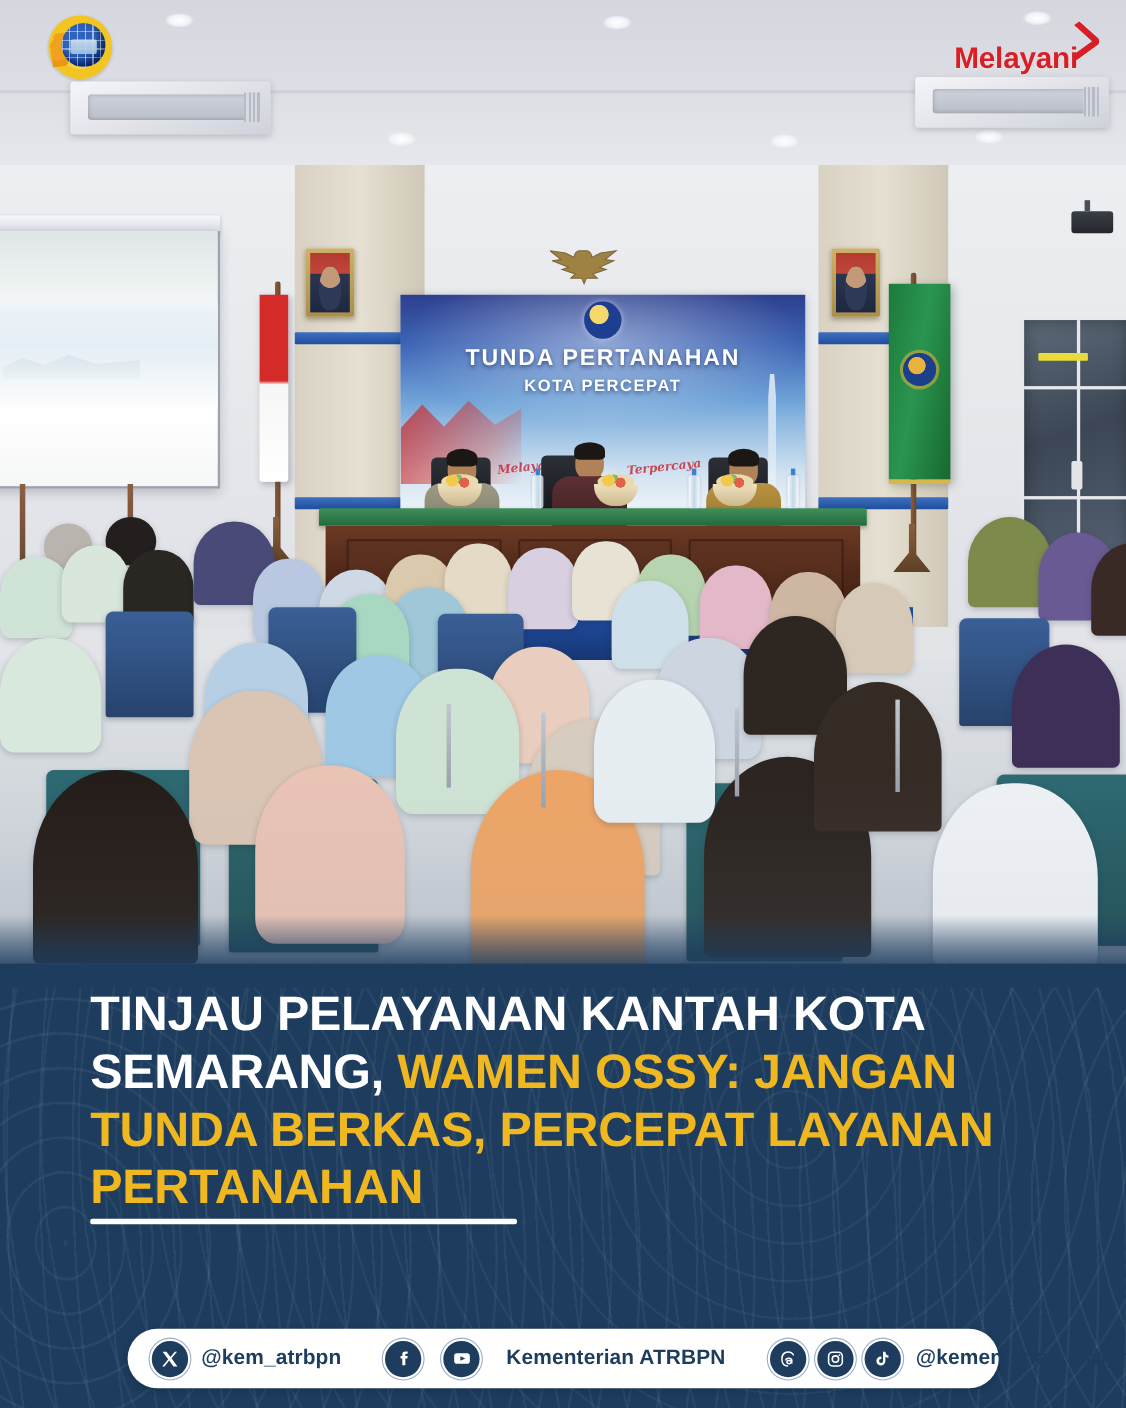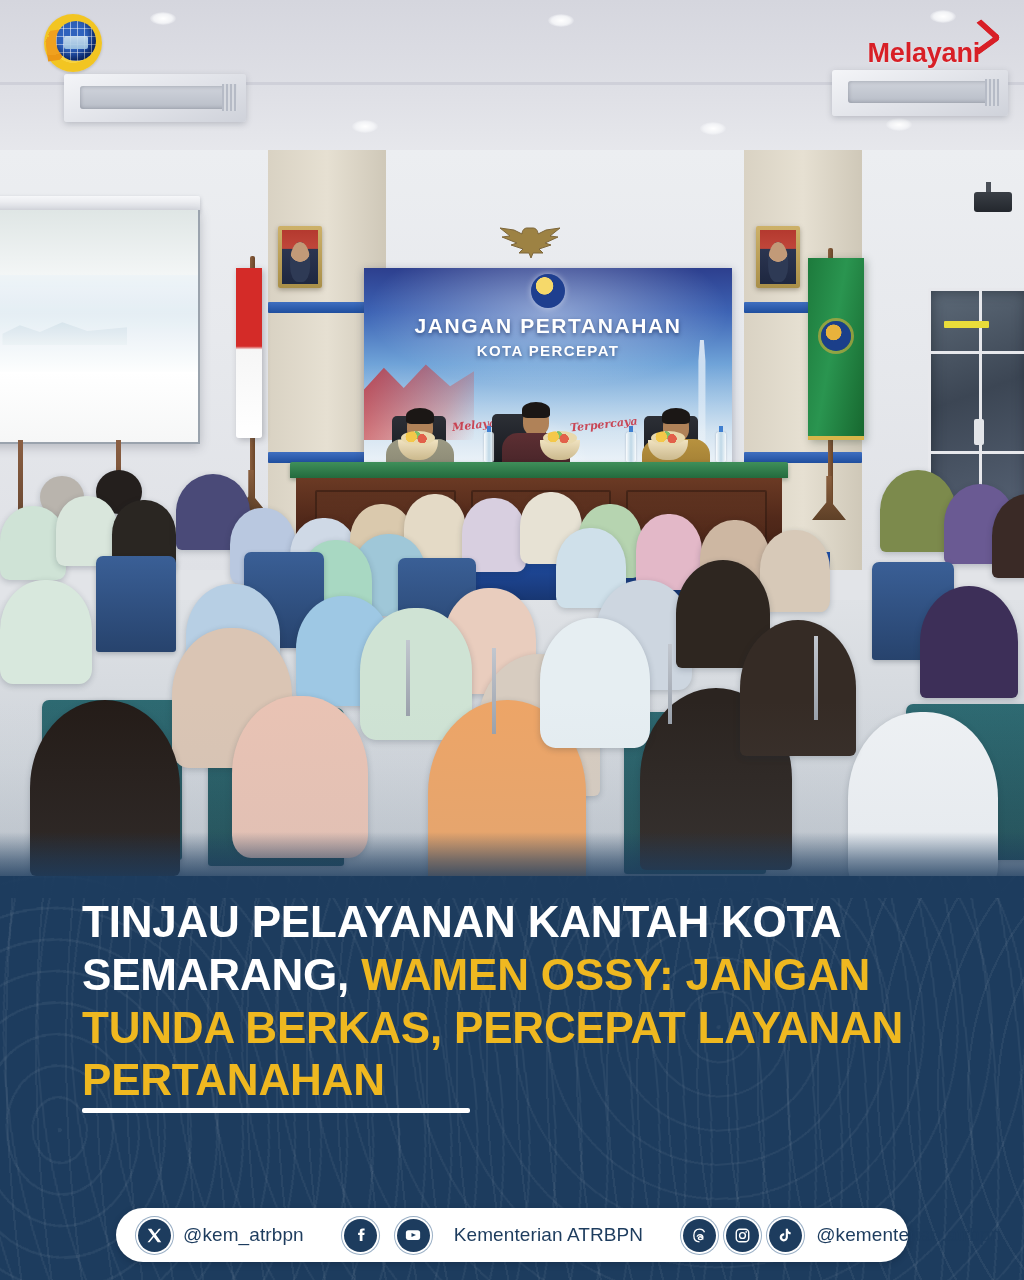--- a/index.html
+++ b/index.html
@@ -374,21 +374,21 @@
   }
   .sgroup{display:flex;align-items:center;}
   .sicon{
     width:33px;height:33px;border-radius:50%;
     background:#1d3c5e;color:#ffffff;
     display:flex;align-items:center;justify-content:center;
     box-shadow:0 0 0 2px #ffffff, 0 0 0 3px #9bb0c6;
     flex:none;
   }
   .shandle{
-    font-size:19px;font-weight:400;color:#1d3c5e;white-space:nowrap;
+    font-size:19px;font-weight:700;color:#1d3c5e;white-space:nowrap;
     letter-spacing:.1px;
   }
 </style>
 </head>
 <body>
 
 <div id="poster">
 
   <div class="photo">
 
@@ -438,21 +438,21 @@
 
     <svg class="garuda" viewBox="0 0 62 48">
       <path d="M31 10c3 0 5 3 5 6l8-4 14-2-10 8 8 1-13 6 6 2-12 4 4 4H31l-2 5-2-5h-10l4-4-12-4 6-2L0 19l8-1L-2 10l14 2 8 4c0-3 2-6 5-6z" transform="translate(2,2)" fill="#9d8243" stroke="#7d663a" stroke-width="1"></path>
     </svg>
 
     <div class="backdrop">
       <span class="bd-city"></span>
       <span class="bd-red"></span>
       <span class="bd-monumen"></span>
       <span class="bd-logo"></span>
-      <div class="bd-t1">JANGAN PERTANAHAN</div>
+      <div class="bd-t1">TUNDA PERTANAHAN</div>
       <div class="bd-t2">KOTA PERCEPAT</div>
       <div class="bd-script" style="left:88px;top:150px">Melayani</div>
       <div class="bd-script" style="left:206px;top:150px">Terpercaya</div>
     </div>
 
     <div class="flagpole" style="left:250px;top:256px;height:252px"></div>
     <div class="flag-id" style="left:236px;top:268px"></div>
     <div class="flag-stand" style="left:234px;top:470px"></div>
 
     <div class="flagpole" style="left:828px;top:248px;height:266px"></div>

